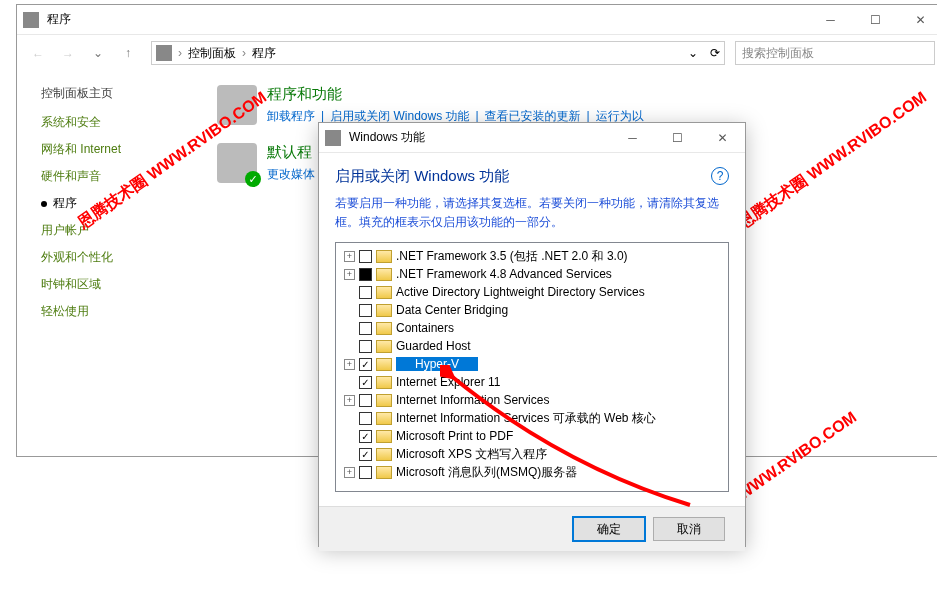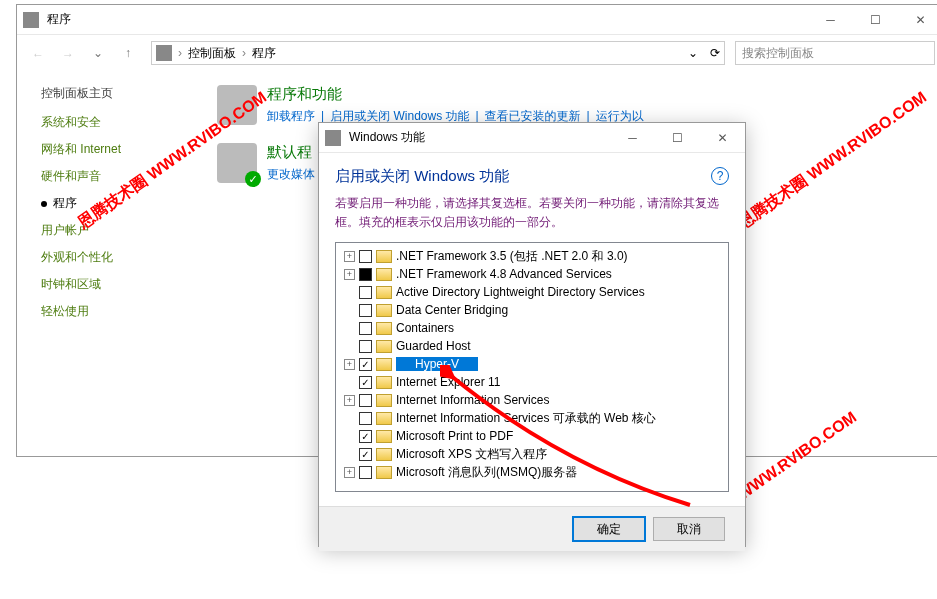--- a/index.html
+++ b/index.html
@@ -29,21 +29,21 @@
 .sec-icon.default::after{content:"✓";position:absolute;right:-4px;bottom:-4px;width:16px;height:16px;background:#0a0;color:#fff;border-radius:50%;font-size:11px;line-height:16px;text-align:center}
 .sec-title{color:#0a7a0a;font-size:15px;margin-bottom:4px}
 .sec-links{color:#0066cc}
 .sec-links span{cursor:pointer}
 .sec-links .div{color:#0066cc;margin:0 6px}
 .dialog{left:318px;top:122px;width:428px;height:425px;z-index:10;box-shadow:0 4px 20px rgba(0,0,0,.25)}
 .dialog .titlebar{background:#fff}
 .dlg-body{padding:14px 16px}
 .dlg-h1{color:#003399;font-size:15px;margin-bottom:8px}
 .dlg-help{float:right;width:18px;height:18px;border:1px solid #0066cc;border-radius:50%;color:#0066cc;text-align:center;line-height:16px;font-size:12px;cursor:pointer}
-.dlg-desc{color:#701a75;line-height:1.6;margin-bottom:10px;font-size:12px}
+.dlg-desc{color:#1d4ed8;line-height:1.6;margin-bottom:10px;font-size:12px}
 .tree{border:1px solid #828790;height:250px;overflow:auto;background:#fff;padding:4px 2px}
 .node{display:flex;align-items:center;height:18px;padding-left:6px;white-space:nowrap}
 .exp{width:11px;height:11px;border:1px solid #888;margin-right:4px;font-size:9px;line-height:9px;text-align:center;color:#555;cursor:pointer}
 .exp.none{border:none}
 .cb{width:13px;height:13px;border:1px solid #333;margin-right:4px;display:inline-flex;align-items:center;justify-content:center;font-size:10px;cursor:pointer}
 .cb.checked::after{content:"✓";color:#000}
 .cb.filled{background:#000}
 .fold{width:16px;height:13px;background:linear-gradient(#ffe9a8,#f0c94a);border:1px solid #c0a030;margin-right:4px}
 .lbl{cursor:default}
 .lbl.sel{background:#0078d7;color:#fff;padding:0 19px}

